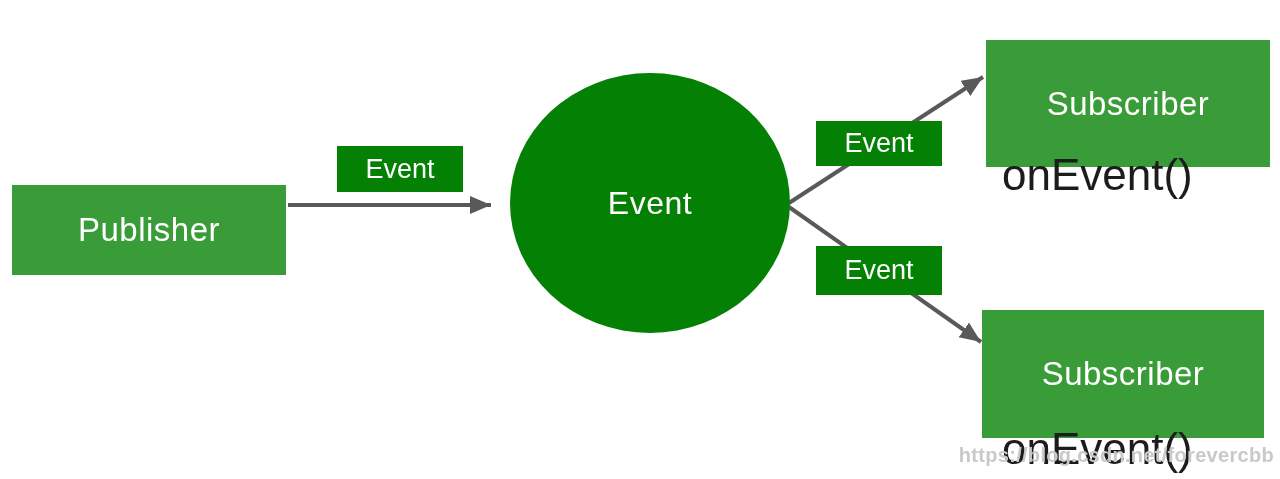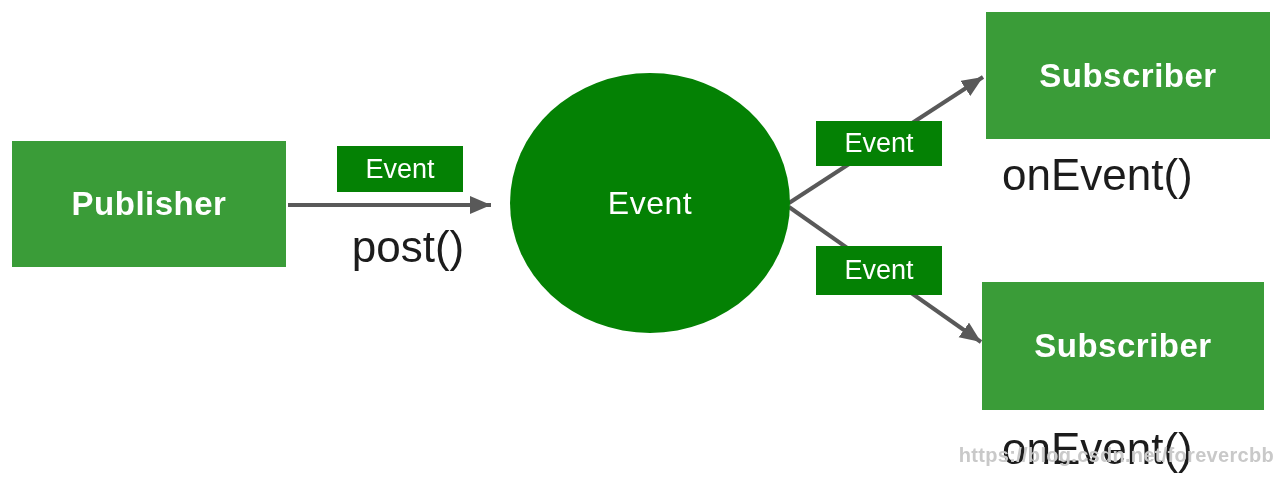--- a/index.html
+++ b/index.html
@@ -31,24 +31,25 @@
     fill: var(--arrow-gray, #595959);
   }
   .box {
     position: absolute;
     background: var(--box-green, #3a9c38);
     color: var(--label-white, #ffffff);
     display: flex;
     align-items: center;
     justify-content: center;
     font-size: 33px;
-    font-weight: 700;
+    font-weight: 400;
     letter-spacing: 0.5px;
+    margin-top: 28px;
   }
-  .publisher-box   { left: 12px;  top: 141px; width: 274px; height: 126px; text-align: right; }
+  .publisher-box   { left: 12px;  top: 157px; width: 274px; height: 90px; text-align: right; }
   .subscriber-box-1{ left: 986px; top: 12px;  width: 284px; height: 127px; }
   .subscriber-box-2{ left: 982px; top: 282px; width: 282px; height: 128px; }
   .bus-circle {
     position: absolute;
     left: 510px; top: 73px;
     width: 280px; height: 260px;
     border-radius: 50%;
     background: var(--badge-green, #048104);
     color: var(--label-white, #ffffff);
     display: flex;
@@ -110,21 +111,20 @@
   </svg>
 
   <div class="box publisher-box">
     <span>Publisher</span>
   </div>
 
   <div class="badge badge-1">
     <span>Event</span>
   </div>
 
-  <div class="method post-label">post()</div>
 
   <div class="bus-circle">
     <span>Event</span>
   </div>
 
   <div class="badge badge-2">
     <span>Event</span>
   </div>
 
   <div class="badge badge-3">

